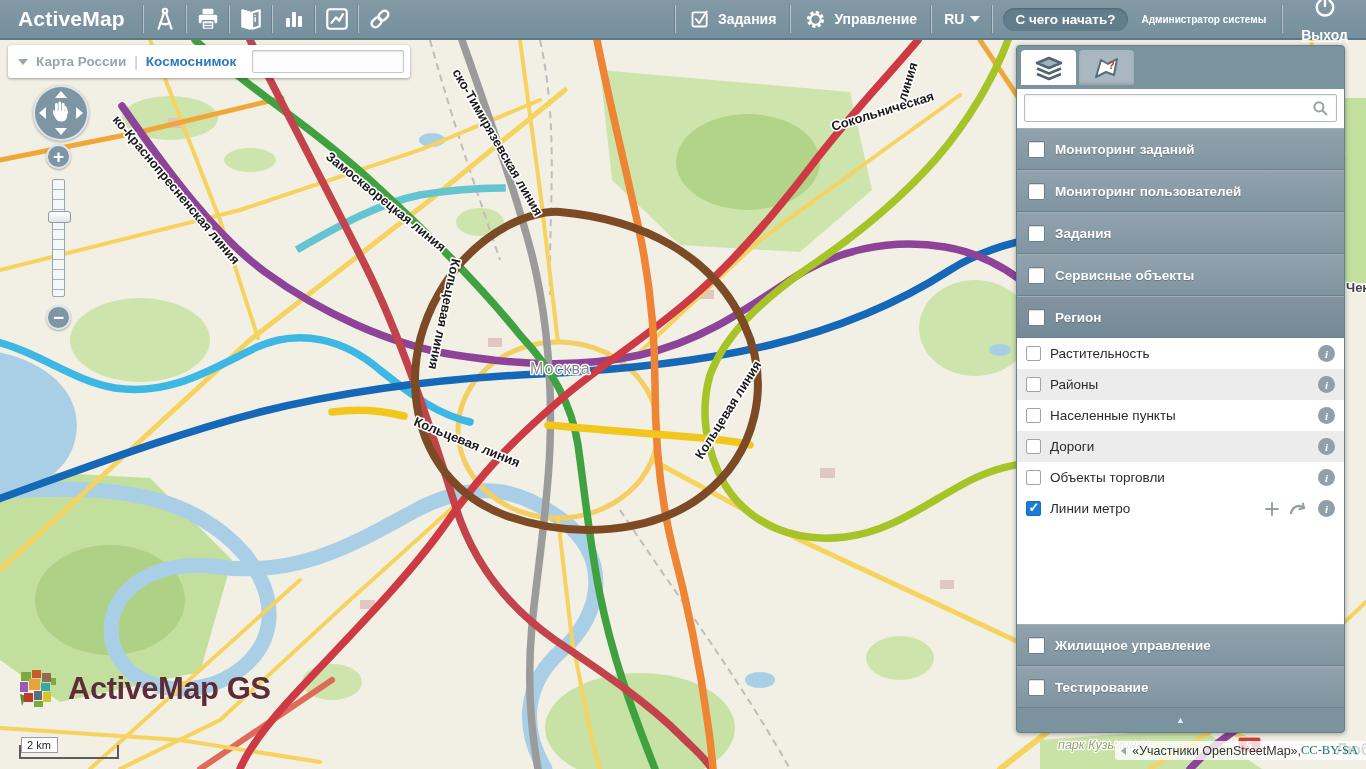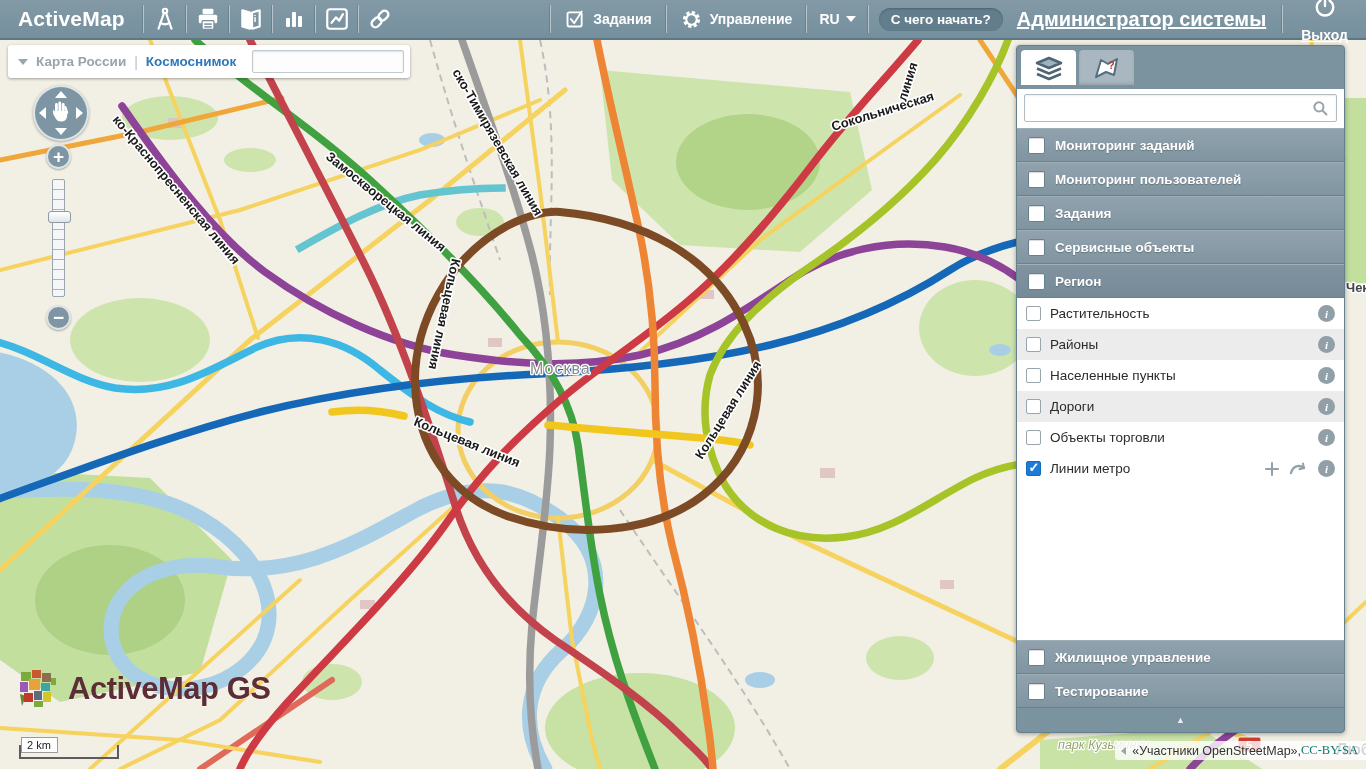--- a/index.html
+++ b/index.html
@@ -13,21 +13,21 @@
   .brand{font-size:21px;font-weight:bold;padding:0 18px 0 18px;letter-spacing:.2px;}
   .hsep{width:1px;height:28px;background:rgba(255,255,255,.45);box-shadow:-1px 0 0 rgba(0,0,0,.12);}
   .hicon{width:42px;height:40px;display:flex;align-items:center;justify-content:center;cursor:pointer;}
   .hicon svg{display:block;}
   .hright{margin-left:auto;display:flex;align-items:center;height:40px;}
   .hbtn{display:flex;align-items:center;gap:8px;font-weight:bold;font-size:14px;padding:0 14px;height:40px;cursor:pointer;}
   .lang{display:flex;align-items:center;gap:6px;font-weight:bold;font-size:14px;padding:0 12px;cursor:pointer;}
   .caret-down{width:0;height:0;border-left:5px solid transparent;border-right:5px solid transparent;border-top:6px solid #fff;}
   .pill{background:#627d8b;border-radius:12px;padding:4px 12px;font-weight:bold;font-size:13.5px;
         box-shadow:inset 0 1px 2px rgba(0,0,0,.2);margin:0 6px 0 10px;cursor:pointer;}
-  .uname{font-weight:bold;font-size:20px;padding:0 16px 0 8px;text-decoration:underline;}
+  .uname{font-weight:bold;font-size:10px;padding:0 16px 0 8px;}
   .logout{display:flex;align-items:center;gap:8px;padding:0 18px;font-weight:bold;font-size:14px;cursor:pointer;flex-direction:column;}
   .logout span{text-decoration:underline;}
 
   
   .map{position:absolute;top:40px;left:0;width:1366px;height:729px;z-index:0;}
   .crumbbar{position:absolute;top:45px;left:8px;z-index:40;height:33px;background:#fff;
     border-radius:3px;box-shadow:0 1px 3px rgba(0,0,0,.35);display:flex;align-items:center;
     padding:0 6px 0 10px;gap:8px;}
   .crumb-caret{width:0;height:0;border-left:5px solid transparent;border-right:5px solid transparent;
     border-top:6px solid #9aa6ad;cursor:pointer;}
@@ -82,21 +82,21 @@
     display:flex;flex-direction:column;box-sizing:border-box;overflow:hidden;}
   .ptabs{height:39px;display:flex;gap:3px;padding:4px 0 0 4px;}
   .ptab{width:55px;height:35px;border-radius:4px 4px 0 0;display:flex;align-items:center;justify-content:center;cursor:pointer;}
   .ptab.active{background:#fff;}
   .ptab.inactive{background:#a9b7c0;box-shadow:inset 0 -2px 3px rgba(0,0,0,.1);}
   .psearch{background:#fff;padding:5px 7px 6px 7px;}
   .psearch .box{height:26px;border:1px solid #b3bcc2;border-radius:2px;display:flex;align-items:center;
     box-shadow:inset 0 1px 2px rgba(0,0,0,.08);}
   .psearch input{flex:1;border:0;outline:none;height:20px;font-size:13px;padding:0 6px;background:transparent;}
   .psearch .mag{padding:0 7px;display:flex;}
-  .pgroup{height:34px;min-height:34px;display:flex;align-items:center;gap:10px;padding:0 11px;cursor:pointer;
+  .pgroup{height:42px;min-height:34px;display:flex;align-items:center;gap:10px;padding:0 11px;cursor:pointer;
     background:linear-gradient(#91a2ad,#8095a1);border-top:1px solid #9db0ba;border-bottom:1px solid #68818f;
     box-sizing:border-box;}
   .pgroup.active{background:linear-gradient(#8596a2,#75playline)}
   .pgroup.active{background:linear-gradient(#8494a0,#74playline)}
   .pgroup.active{background:linear-gradient(#8393a0,#73playline);}
   .pgroup.active{background:linear-gradient(#8393a0,#748a97);}
   .pgroup .glabel{color:#fff;font-weight:bold;font-size:13.5px;text-shadow:0 1px 1px rgba(0,0,0,.25);}
   .gcheck{width:15px;height:15px;min-width:15px;background:#fff;border:1px solid #68818f;border-radius:2px;
     box-shadow:inset 0 1px 1px rgba(0,0,0,.15);cursor:pointer;}
   .players{background:#fff;}

